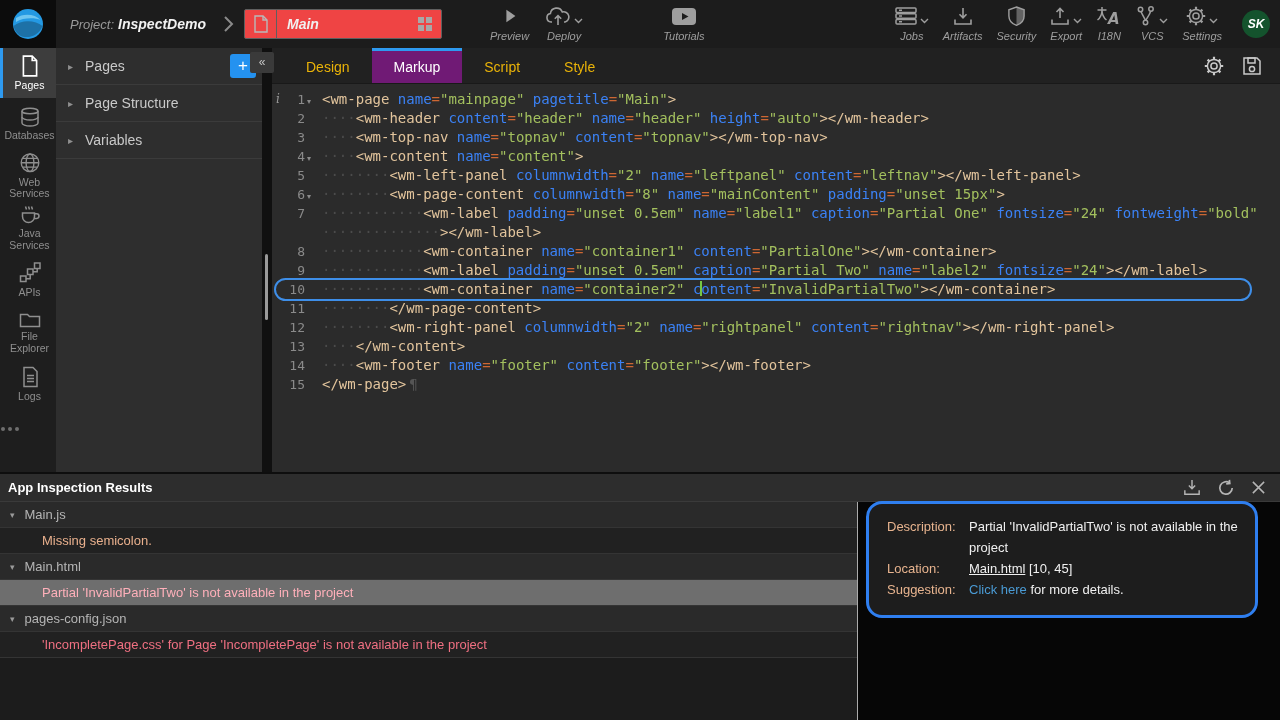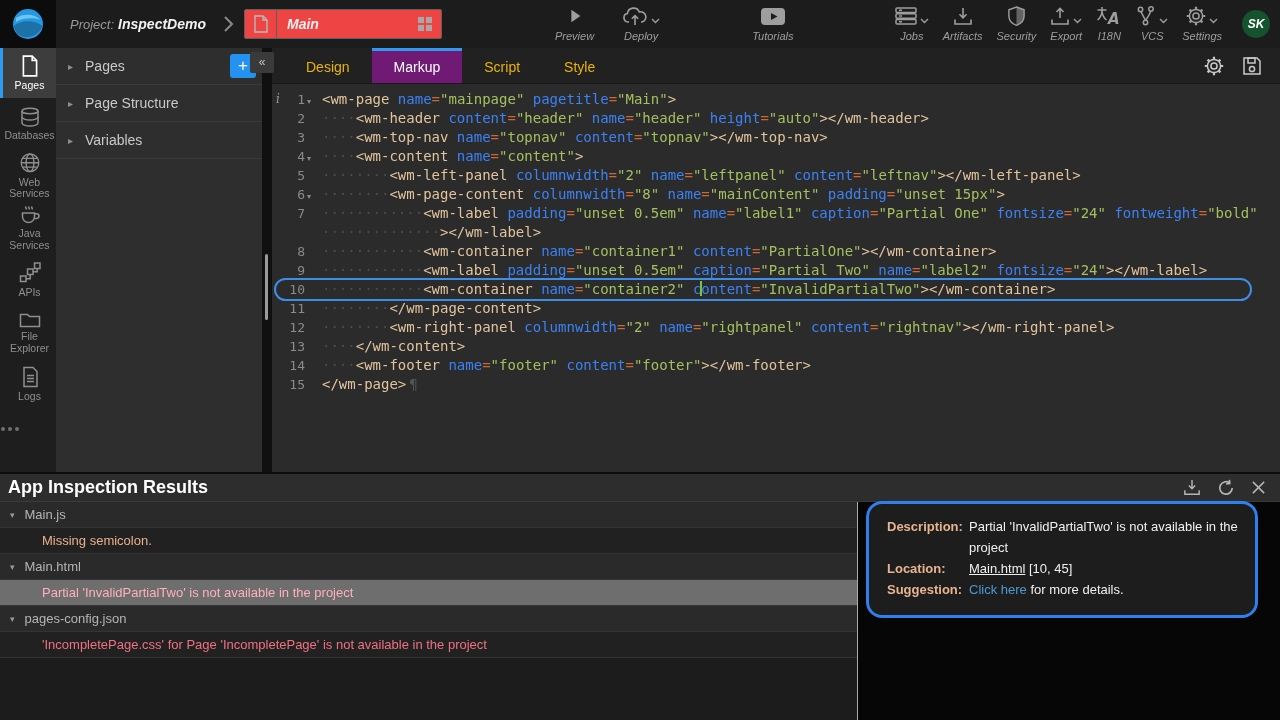--- a/index.html
+++ b/index.html
@@ -12,21 +12,21 @@
   
   .topbar { flex:0 0 48px; background:#1c1c1c; display:flex; align-items:center;font-style:italic; }
   .logo { width:56px; height:48px; background:#0c0c0c; display:flex; align-items:center; justify-content:center; }
   .project { margin-left:14px; font-size:13px; color:#9a9a9a; white-space:nowrap; }
   .project b { color:#f2f2f2; font-size:14px; margin-left:4px; }
   .tb-chev { margin-left:16px; color:#8a8a8a; }
   .pagesel { margin-left:10px; width:198px; height:30px; border:1px solid #5f5f5f; border-radius:2px; background:#ef4444; display:flex; align-items:center; color:#b9b9b9; cursor:pointer; }
   .pagesel .docwrap { width:32px; height:100%; border-right:1px solid #5f5f5f; display:flex; align-items:center; justify-content:center; }
   .pagesel .pname { flex:1; padding-left:10px; font-size:14px; font-weight:bold; color:#f0f0f0; }
   .pagesel .gridwrap { padding-right:8px; color:#a8a8a8; }
-  .tb-group-left { display:flex; gap:28px; margin-left:113px; align-items:center; }
+  .tb-group-left { display:flex; gap:16px; margin-left:48px; align-items:center; }
   .tb-group-right { margin-left:auto; display:flex; gap:14px; align-items:center; margin-right:10px; }
   .tb-act { display:flex; flex-direction:column; align-items:center; justify-content:center; color:#9e9e9e; font-size:11px; gap:4px; cursor:pointer; white-space:nowrap; }
   .tb-act .ic { height:20px; display:flex; align-items:center; gap:3px; }
   .tb-act .caret { margin-top:10px; }
   .ml64 { margin-left:64px; }
   .avatar { width:28px; height:28px; border-radius:50%; background:#14532d; color:#fff; font-weight:bold; font-size:12px; display:flex; align-items:center; justify-content:center; margin-left:6px; cursor:pointer; }
 
   
   .main { flex:1; display:flex; min-height:0; }
 
@@ -65,36 +65,36 @@
   .sg-q { color:#cd6733; }
   .sg-v { color:#a3c05e; }
   .ws { color:#4b4b4b; }
   .pilcrow { color:#555; margin-left:3px; }
   .cursor { display:inline-block; width:2px; height:15px; background:#76c643; vertical-align:-2px; margin:0 -1px; }
   .crow.hl::before { content:""; position:absolute; left:2px; right:28px; top:-2px; bottom:-2px; border:2px solid #3e8ee8; border-radius:13px; pointer-events:none; }
 
   
   .inspection { flex:0 0 248px; display:flex; flex-direction:column; background:#141414; border-top:2px solid #0e0e0e; }
   .insp-header { height:28px; flex:0 0 28px; background:#2d2d2d; display:flex; align-items:center; padding:0 14px 0 8px; border-bottom:1px solid #3a3a3a; }
-  .insp-title { color:#fff; font-size:18px; font-weight:bold; flex:1; }
+  .insp-title { color:#fff; font-size:13px; font-weight:bold; flex:1; }
   .insp-hicons { display:flex; gap:16px; color:#b5b5b5; align-items:center; }
   .insp-hicons .hi { cursor:pointer; }
   .insp-body { flex:1; display:flex; min-height:0; }
   .insp-list { flex:0 0 858px; width:858px; border-right:1px solid #ababab; background:#1c1c1c; overflow:hidden; }
   .irow { height:26px; display:flex; align-items:center; font-size:13px; border-bottom:1px solid #343434; cursor:pointer; }
   .ihead { background:#2a2a2a; color:#b5b5b5; padding-left:10px; gap:10px; }
   .ihead .tri { font-size:9px; color:#9a9a9a; }
   .imsg { background:#212121; padding-left:42px; }
   .imsg.warning { color:#e9b08d; }
   .imsg.error { color:#f07082; }
   .imsg.sel { background:#6e6e6e; color:#ffb0ba; }
   .insp-right { flex:1; background:#060606; position:relative; }
   .detail-box { position:absolute; left:8px; top:-1px; width:392px; height:117px; border:3px solid #2f7ff0; border-radius:16px; background:#1d1d1d; padding:12px 6px 0 18px; }
   .d-row { display:flex; font-size:13px; line-height:21px; }
-  .d-label { flex:0 0 82px; color:#e8b48f; font-weight:bold; }
+  .d-label { flex:0 0 82px; color:#e8b48f; font-weight:normal; }
   .d-val { color:#f0f0f0; width:272px; }
   .d-underline { text-decoration:underline; cursor:pointer; }
   .d-link { color:#4a9bd5; cursor:pointer; }
 </style>
 </head>
 <body>
 
 <div class="screen">
 
   <header class="topbar">

